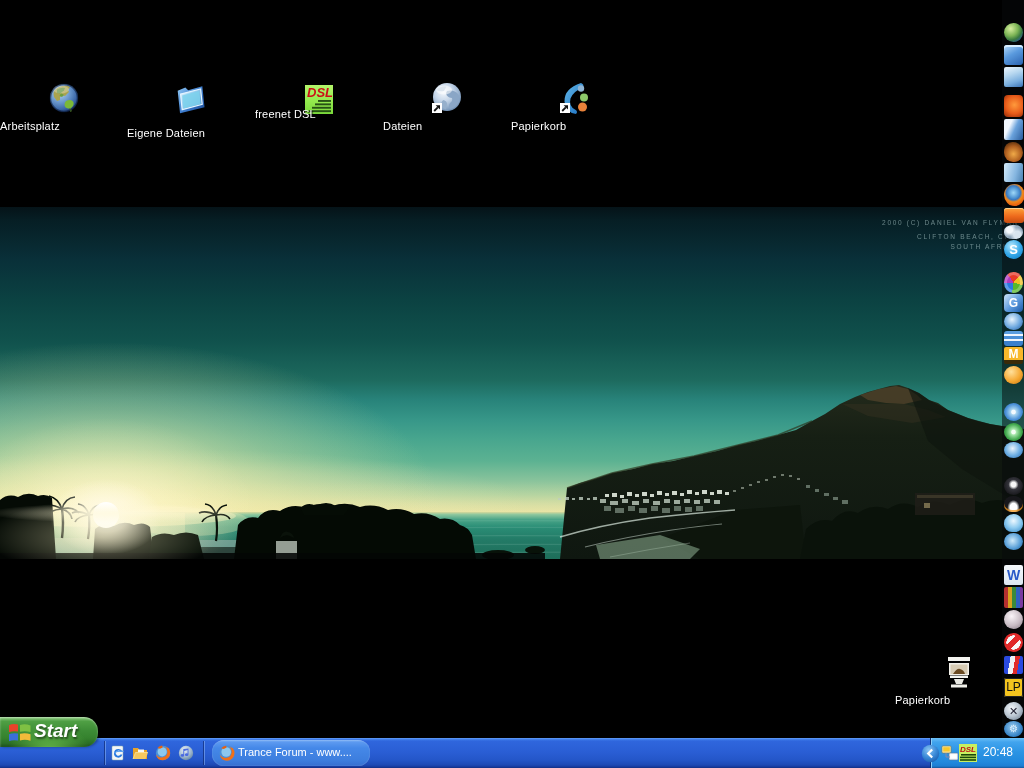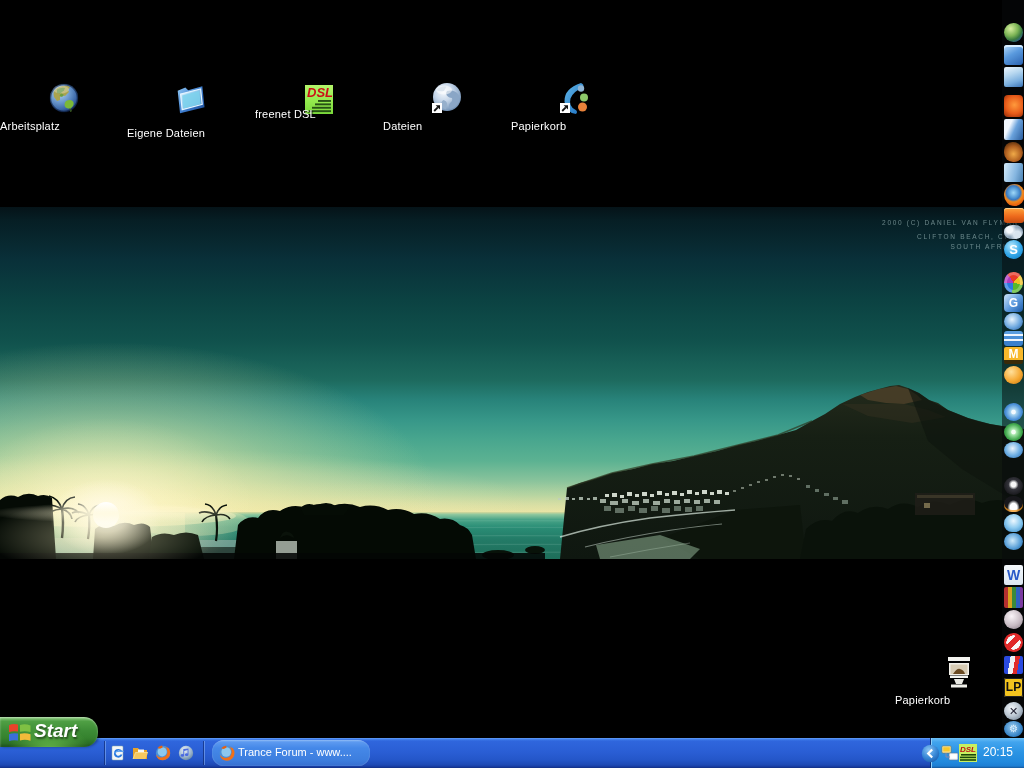--- a/index.html
+++ b/index.html
@@ -380,21 +380,21 @@
 <div class="dk" style="top:442px;height:16px;border-radius:50%;background:radial-gradient(circle at 45% 40%,#eaf4fc,#70b0e4 50%,#2a6ab0 95%)"></div>
 <div class="dk" style="top:477px;height:18px;border-radius:50%;background:radial-gradient(circle at 50% 42%,#f8f8f8 0 17%,#33333a 36%,#0a0a0c 95%)"></div>
 <div class="dk" style="top:496px;height:16px;border-radius:48% 48% 42% 42%;background:radial-gradient(ellipse at 50% 72%,#fff 0 26%,#17171b 46%);box-shadow:inset 0 -2px 0 rgba(240,150,30,.75)"></div>
 <div class="dk" style="top:514px;height:18px;border-radius:50% 50% 42% 42%;background:radial-gradient(circle at 50% 38%,#eef8ff,#90ccf0 48%,#3a8ac8 95%)"></div>
 <div class="dk" style="top:533px;height:17px;border-radius:50%;background:radial-gradient(circle at 45% 45%,#cfeafa,#5aa0d8 55%,#1a5a9a 95%)"></div>
 <div class="dk" style="top:565px;height:20px;border-radius:2px;background:linear-gradient(180deg,#f4f8fc,#dce6f0);color:#2a5ac8;font-weight:bold;font-size:14px;text-align:center;line-height:20px">W</div>
 <div class="dk" style="top:587px;height:21px;border-radius:2px;background:linear-gradient(90deg,#b43030 0 22%,#d8a020 22% 42%,#3a8a3a 42% 62%,#3060c0 62% 82%,#7a3aa0 82%)"></div>
 <div class="dk" style="top:610px;height:19px;border-radius:50%;background:radial-gradient(circle at 40% 33%,#faf4f8,#c8bcc4 55%,#8a7e88 95%)"></div>
 <div class="dk" style="top:633px;height:19px;border-radius:50%;background:linear-gradient(135deg,rgba(0,0,0,0) 0 38%,#e02a2a 38% 60%,rgba(0,0,0,0) 60%),radial-gradient(circle at 50% 50%,#f8f8f8 0 52%,#e02a2a 54% 95%)"></div>
 <div class="dk" style="top:656px;height:18px;border-radius:2px;background:linear-gradient(100deg,#2a4ae0 0 30%,#f0f0f4 30% 52%,#e02a2a 52% 72%,#2a4ae0 72%)"></div>
-<div class="dk" style="top:678px;height:19px;border-radius:2px;background:#f4c41e;color:#101010;font-weight:bold;font-size:12px;text-align:center;line-height:19px;box-shadow:inset 0 0 0 1px #222">LP</div>
+<div class="dk" style="top:678px;height:19px;border-radius:2px;background:#f4c41e;color:#101010;font-weight:normal;font-size:12px;text-align:center;line-height:19px;box-shadow:inset 0 0 0 1px #222">LP</div>
 <div class="dk" style="top:702px;height:18px;border-radius:50%;background:radial-gradient(circle at 40% 35%,#f4f8fc,#b8c4d0 50%,#6a7a8c 95%);color:#223;font-size:11px;text-align:center;line-height:18px">✕</div>
 <div class="dk" style="top:721px;height:16px;border-radius:50%;background:radial-gradient(circle at 45% 40%,#9fd0f0,#3a86c8 60%,#1a5a96 95%);color:#dceefc;font-size:10px;text-align:center;line-height:16px">⚙</div>
 </div>
 
 <div id="taskbar"></div>
 <div id="traybg"></div>
 <div id="startbtn">
     <span>Start</span>
 <svg style="position:absolute;left:8px;top:5px" width="24" height="21" viewBox="0 0 24 21">
 <g>
@@ -468,13 +468,13 @@
 </svg>
 <svg style="position:absolute;left:959px;top:744px" width="18" height="18" viewBox="0 0 18 18">
 <rect x="0" y="0" width="18" height="18" fill="#c8f060"></rect>
 <text x="1" y="8" font-size="8" font-weight="bold" font-style="italic" fill="#c01018" font-family="Liberation Sans,sans-serif">DSL</text>
 <g fill="#1a4a0a">
 <rect x="2" y="10" width="15" height="1.6"></rect>
 <rect x="1" y="12.6" width="16" height="1.6"></rect>
 <rect x="1" y="15.2" width="16" height="1.6"></rect>
 </g>
 </svg>
-<div id="time">20:15</div>
+<div id="time">20:48</div>
 
 </body></html>

